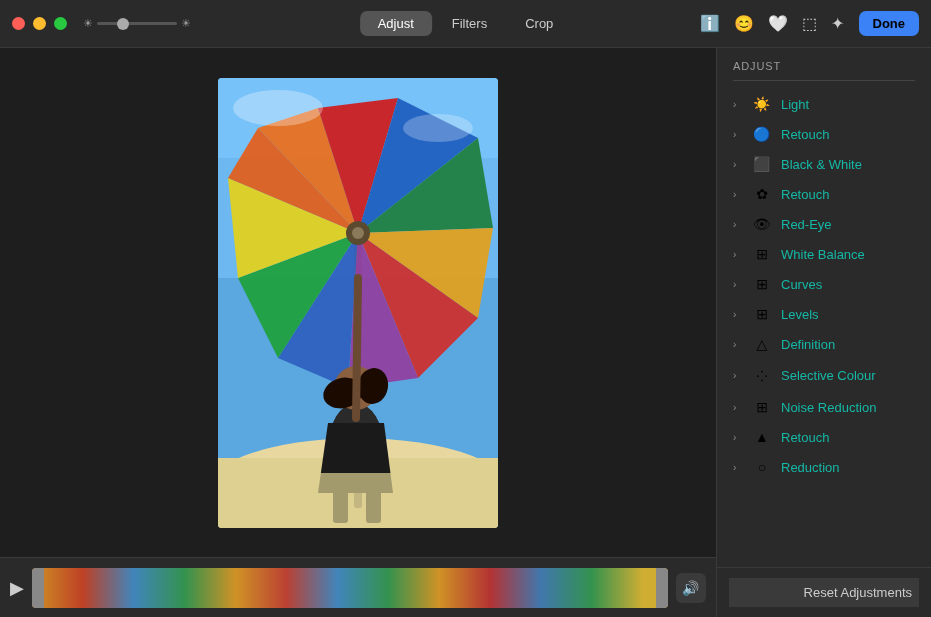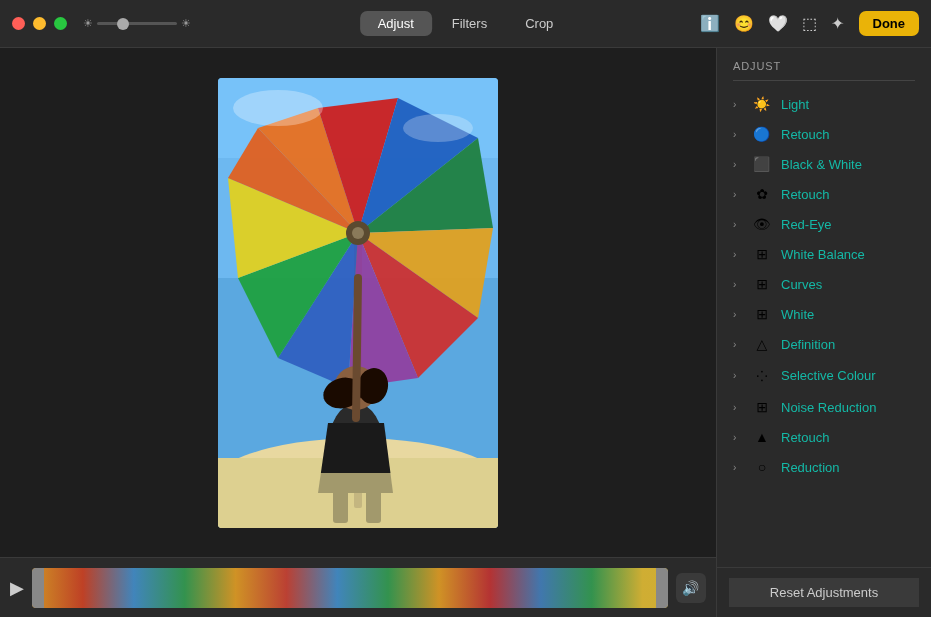--- a/index.html
+++ b/index.html
@@ -105,21 +105,21 @@
       background: none;
       border: none;
       color: #ccc;
       font-size: 16px;
       cursor: pointer;
       display: flex;
       align-items: center;
     }
 
     .done-btn {
-      background: #eab308;
+      background: #3b82f6;
       color: #000;
       border: none;
       border-radius: 7px;
       padding: 5px 14px;
       font-size: 13px;
       font-weight: 600;
       cursor: pointer;
     }
 
     
@@ -305,20 +305,21 @@
 
     .reset-btn {
       width: 100%;
       padding: 7px;
       background: #3a3a3a;
       border: none;
       border-radius: 0;
       color: #ccc;
       font-size: 13px;
       cursor: pointer;
+      text-align: right;
     }
   </style>
 </head>
 <body>
 
 <div class="titlebar">
   <div class="traffic-lights">
     <div class="traffic-light close"></div>
     <div class="traffic-light minimize"></div>
     <div class="traffic-light maximize"></div>
@@ -480,21 +481,21 @@
 
       <div class="adjust-item">
         <span class="adjust-chevron">›</span>
         <span class="adjust-icon">⊞</span>
         <span class="adjust-label">Curves</span>
       </div>
 
       <div class="adjust-item">
         <span class="adjust-chevron">›</span>
         <span class="adjust-icon">⊞</span>
-        <span class="adjust-label">White</span>
+        <span class="adjust-label">Levels</span>
       </div>
 
       <div class="adjust-item">
         <span class="adjust-chevron">›</span>
         <span class="adjust-icon">△</span>
         <span class="adjust-label">Definition</span>
       </div>
 
       <div class="adjust-item">
         <span class="adjust-chevron">›</span>

